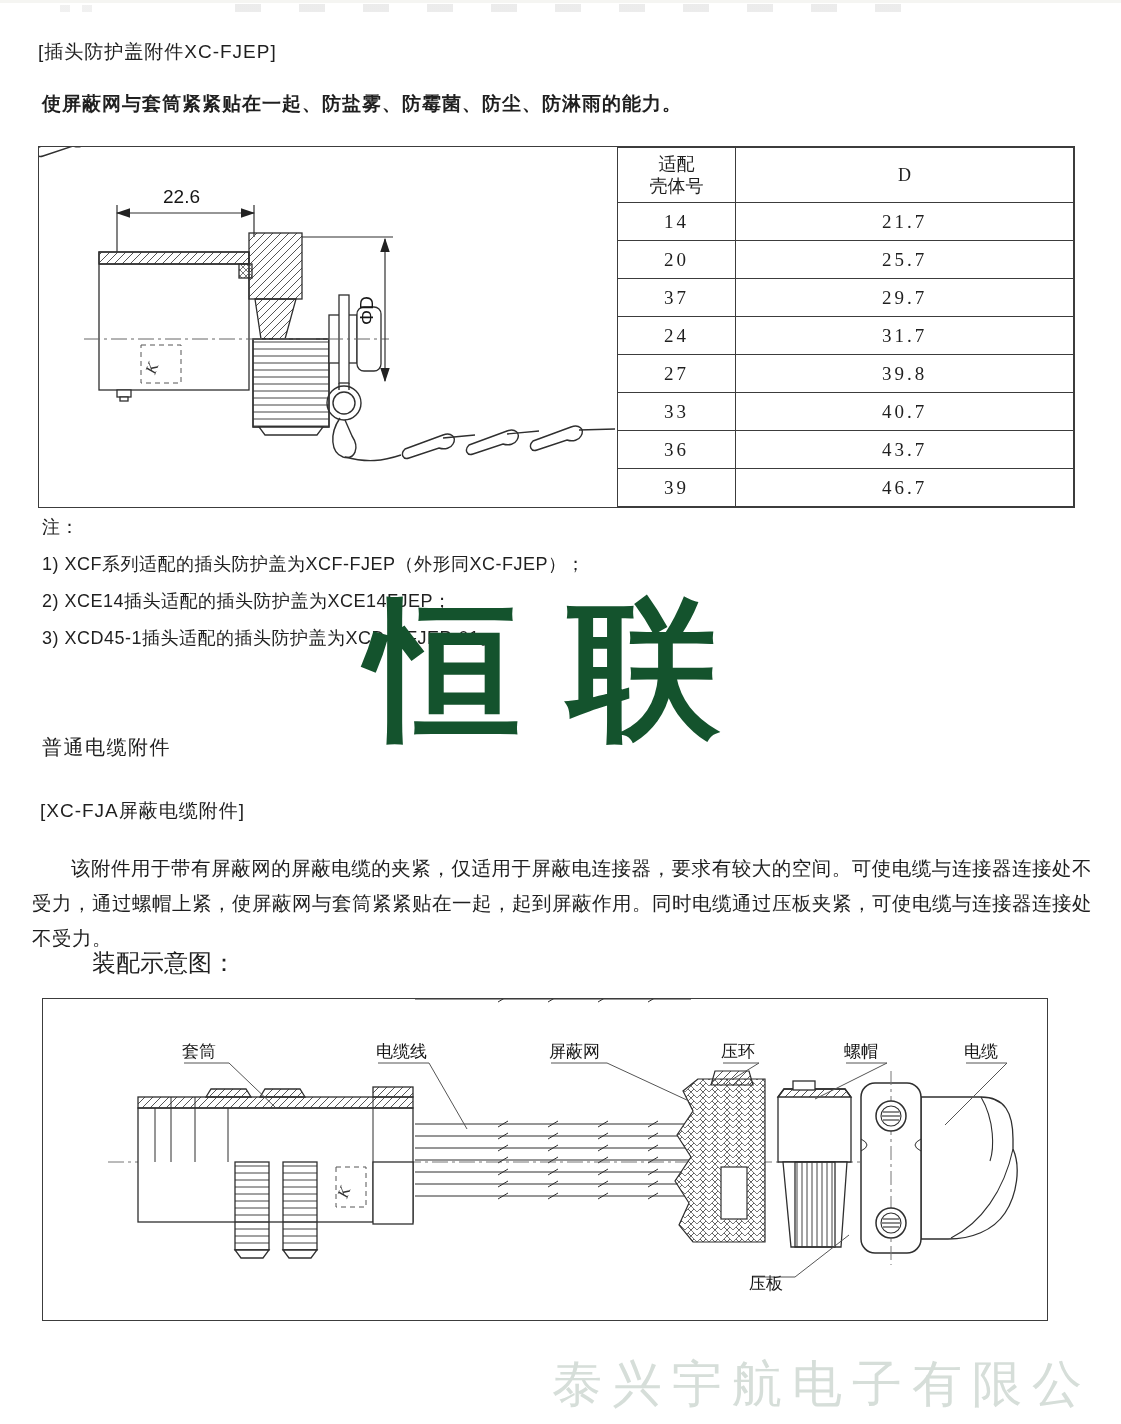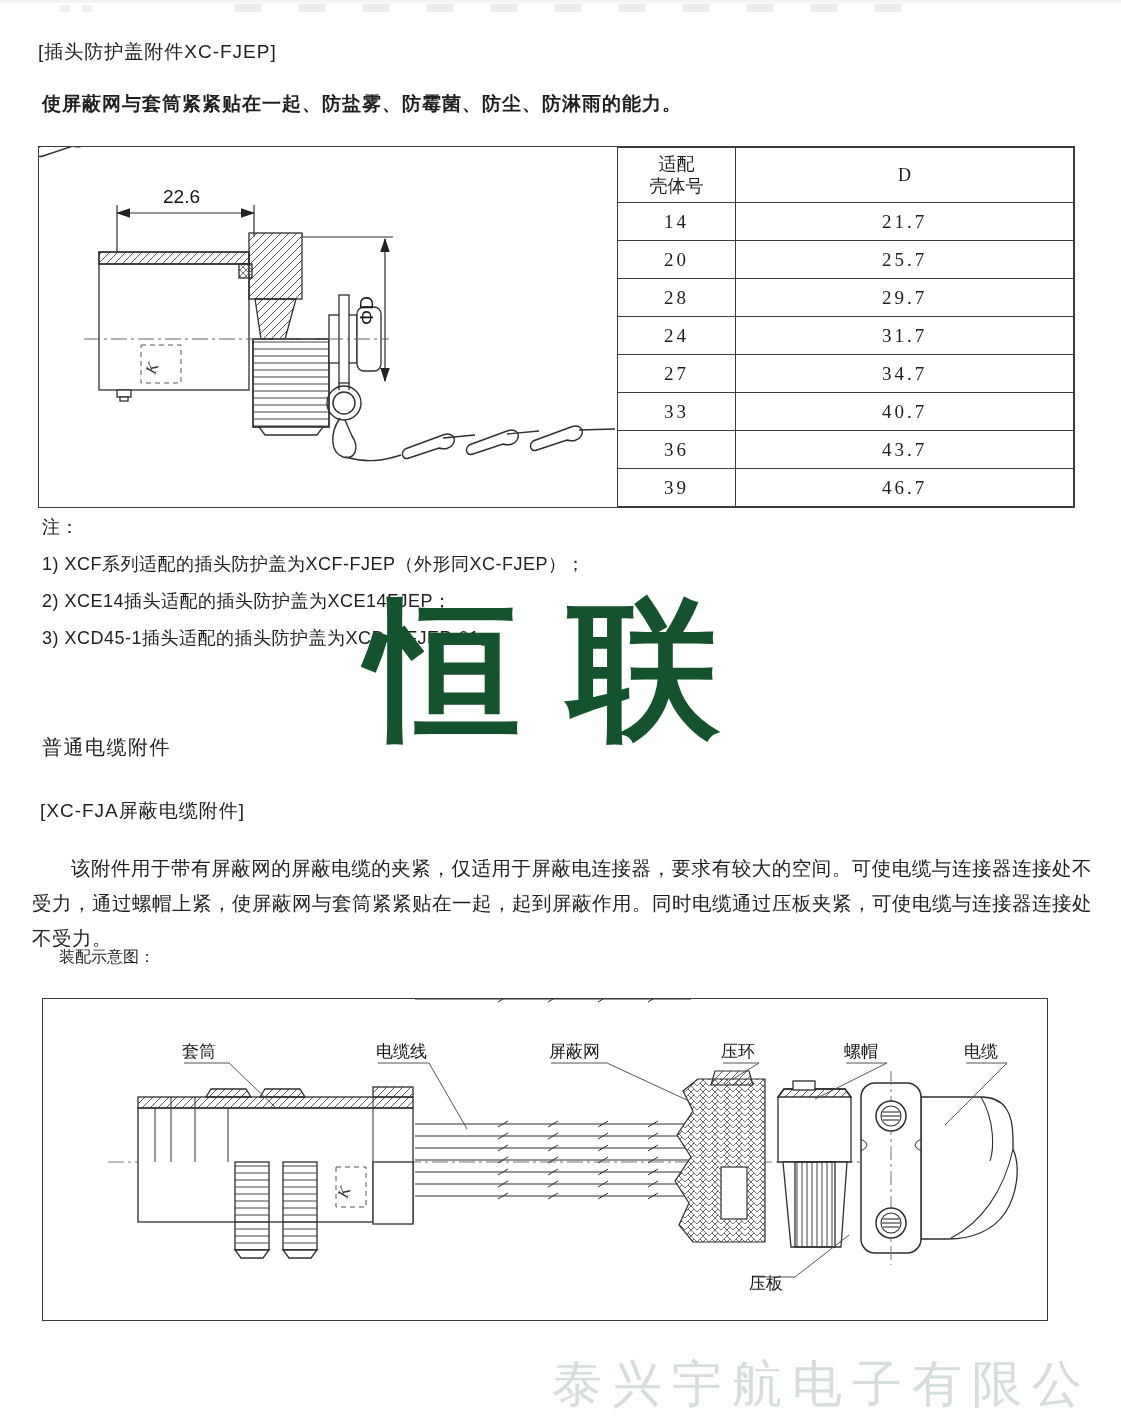--- a/index.html
+++ b/index.html
@@ -27,21 +27,21 @@
   .size-table col.c1{width:118px;}
   .size-table col.c2{width:338px;}
   .notes{left:42px;top:512px;font-size:18px;}
   .notes .nline{margin-bottom:13px;letter-spacing:.5px;}
   .wm-center{left:368px;top:592px;font-size:152px;font-weight:bold;color:#14532d;
     letter-spacing:48px;line-height:1;font-family:"Liberation Serif",serif;z-index:0;}
   .h2{left:42px;top:731px;font-size:20px;letter-spacing:1.5px;z-index:2;}
   .sub2{left:40px;top:795px;font-size:19px;letter-spacing:1px;z-index:2;}
   .para2{left:32px;top:848px;width:1060px;font-size:19.5px;line-height:35px;
     font-family:"Liberation Serif",serif;text-align:justify;text-indent:2em;letter-spacing:.5px;}
-  .cap2{left:27px;top:944px;font-size:16px;font-family:"Liberation Serif",serif;text-indent:2em;}
+  .cap2{left:44px;top:944px;font-size:24px;font-family:"Liberation Serif",serif;text-indent:2em;}
   .figbox2{left:42px;top:995px;width:1006px;height:323px;border:1.5px solid #3c3c3c;box-sizing:border-box;background:#fff;}
   .wm-bottom{left:552px;top:1348px;font-size:50px;color:#d6ded9;letter-spacing:10px;
     font-family:"Liberation Serif",serif;}
   svg text.lbl{font-family:"Liberation Sans",sans-serif;font-size:17px;fill:#161616;}
   svg text.dim{font-family:"Liberation Sans",sans-serif;font-size:19px;fill:#161616;}
   svg text.mark{font-family:"Liberation Serif",serif;font-size:16px;font-style:italic;fill:#333;}
 </style>
 </head>
 <body>
 
@@ -158,30 +158,30 @@
       <tbody id="size-table-body">
           <tr>
             <td>14</td>
             <td>21.7</td>
           </tr>
           <tr>
             <td>20</td>
             <td>25.7</td>
           </tr>
           <tr>
-            <td>28</td>
+            <td>37</td>
             <td>29.7</td>
           </tr>
           <tr>
             <td>24</td>
             <td>31.7</td>
           </tr>
           <tr>
             <td>27</td>
-            <td>34.7</td>
+            <td>39.8</td>
           </tr>
           <tr>
             <td>33</td>
             <td>40.7</td>
           </tr>
           <tr>
             <td>36</td>
             <td>43.7</td>
           </tr>
           <tr>

